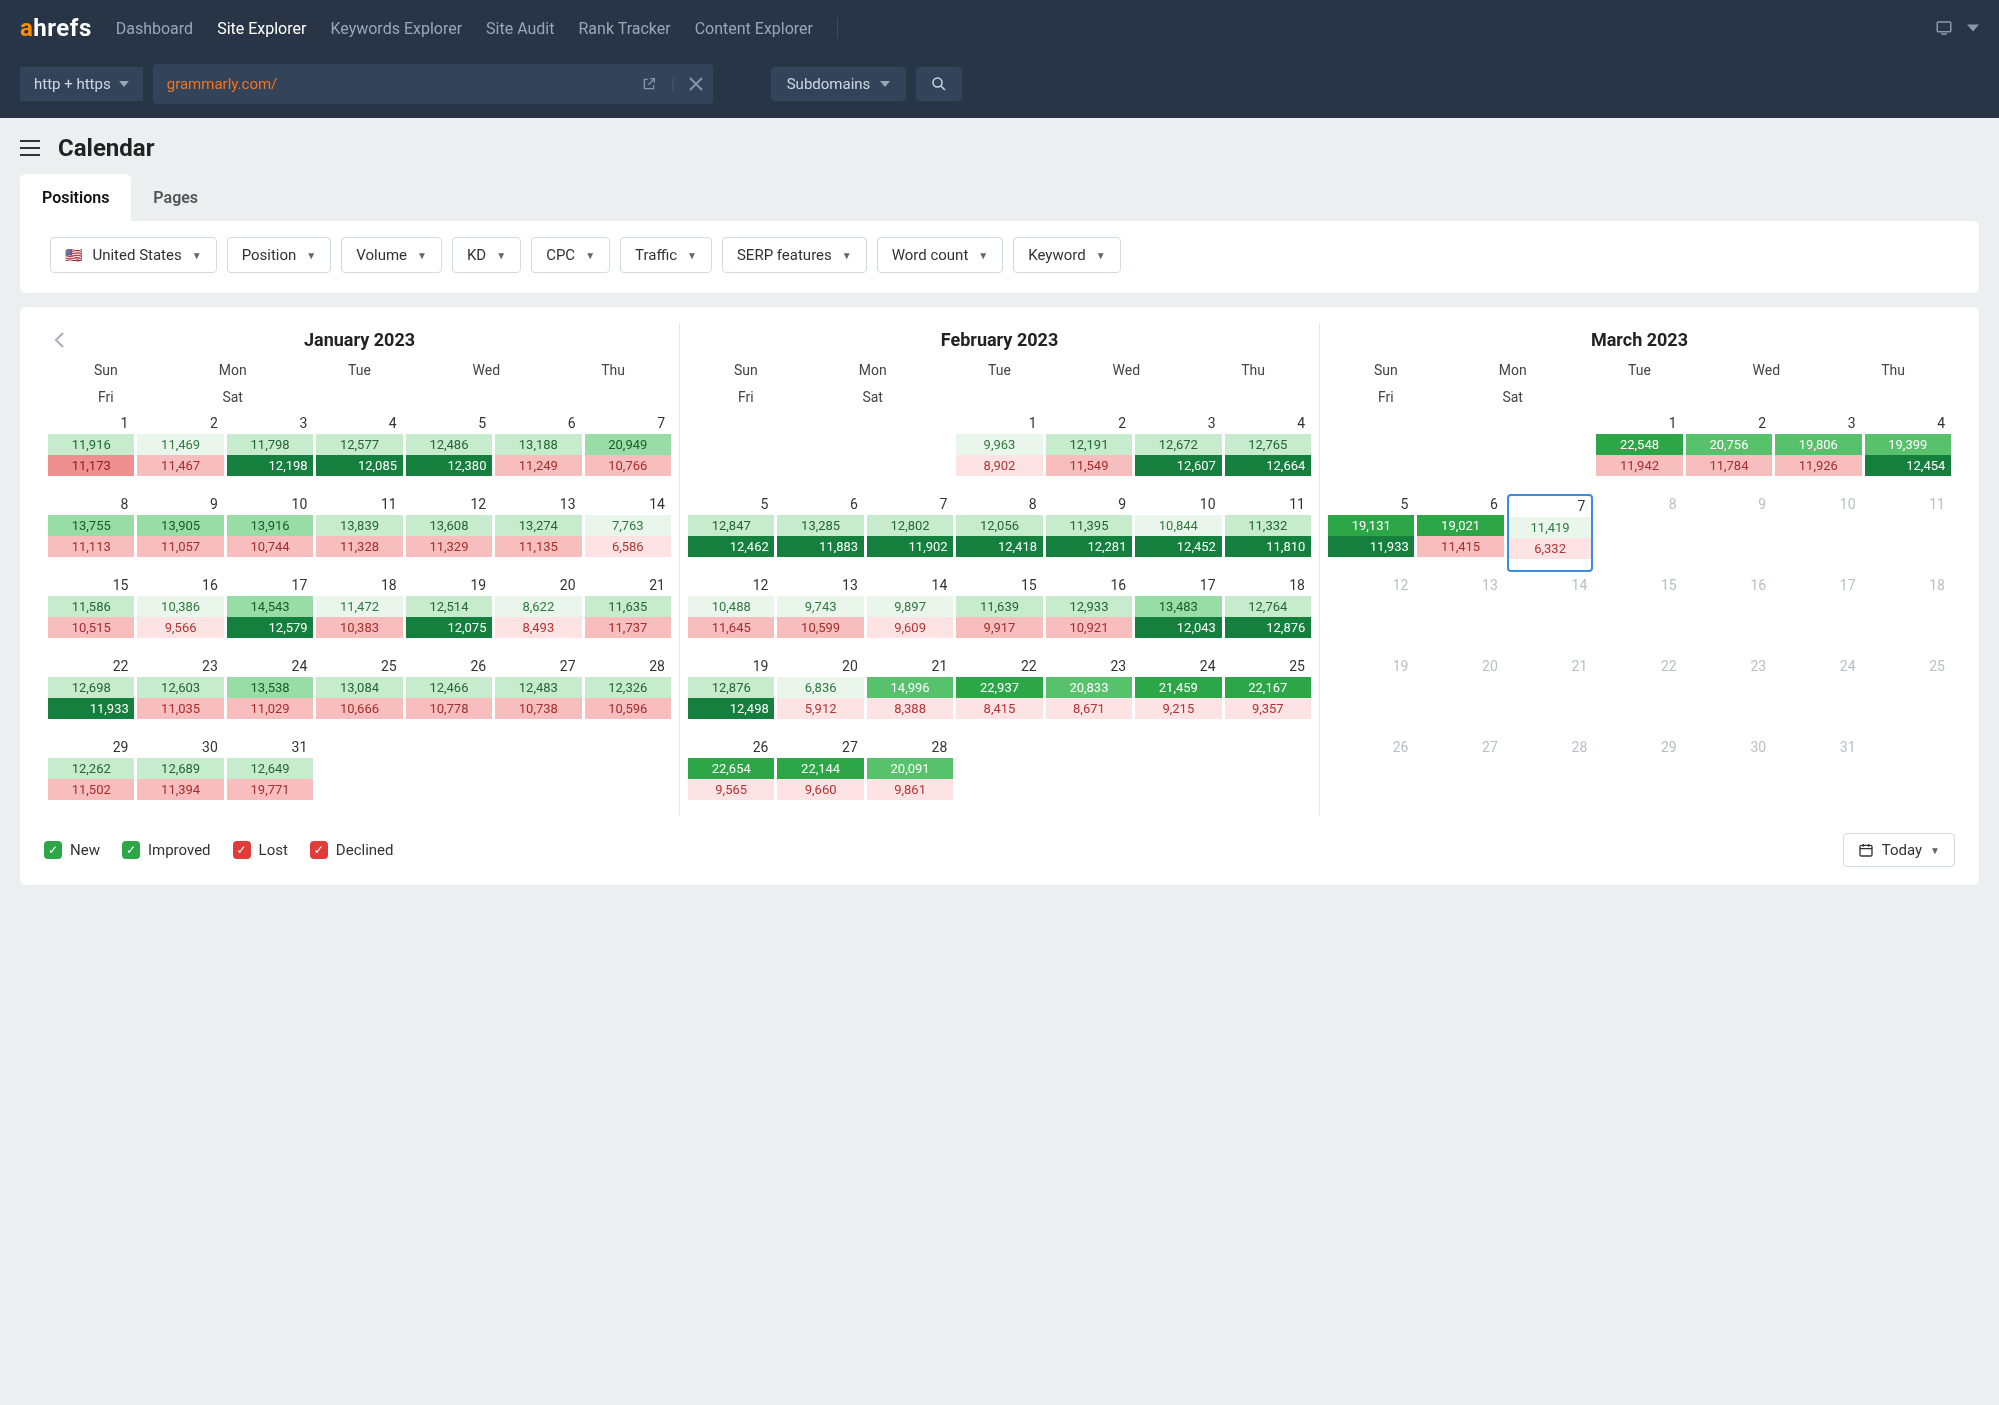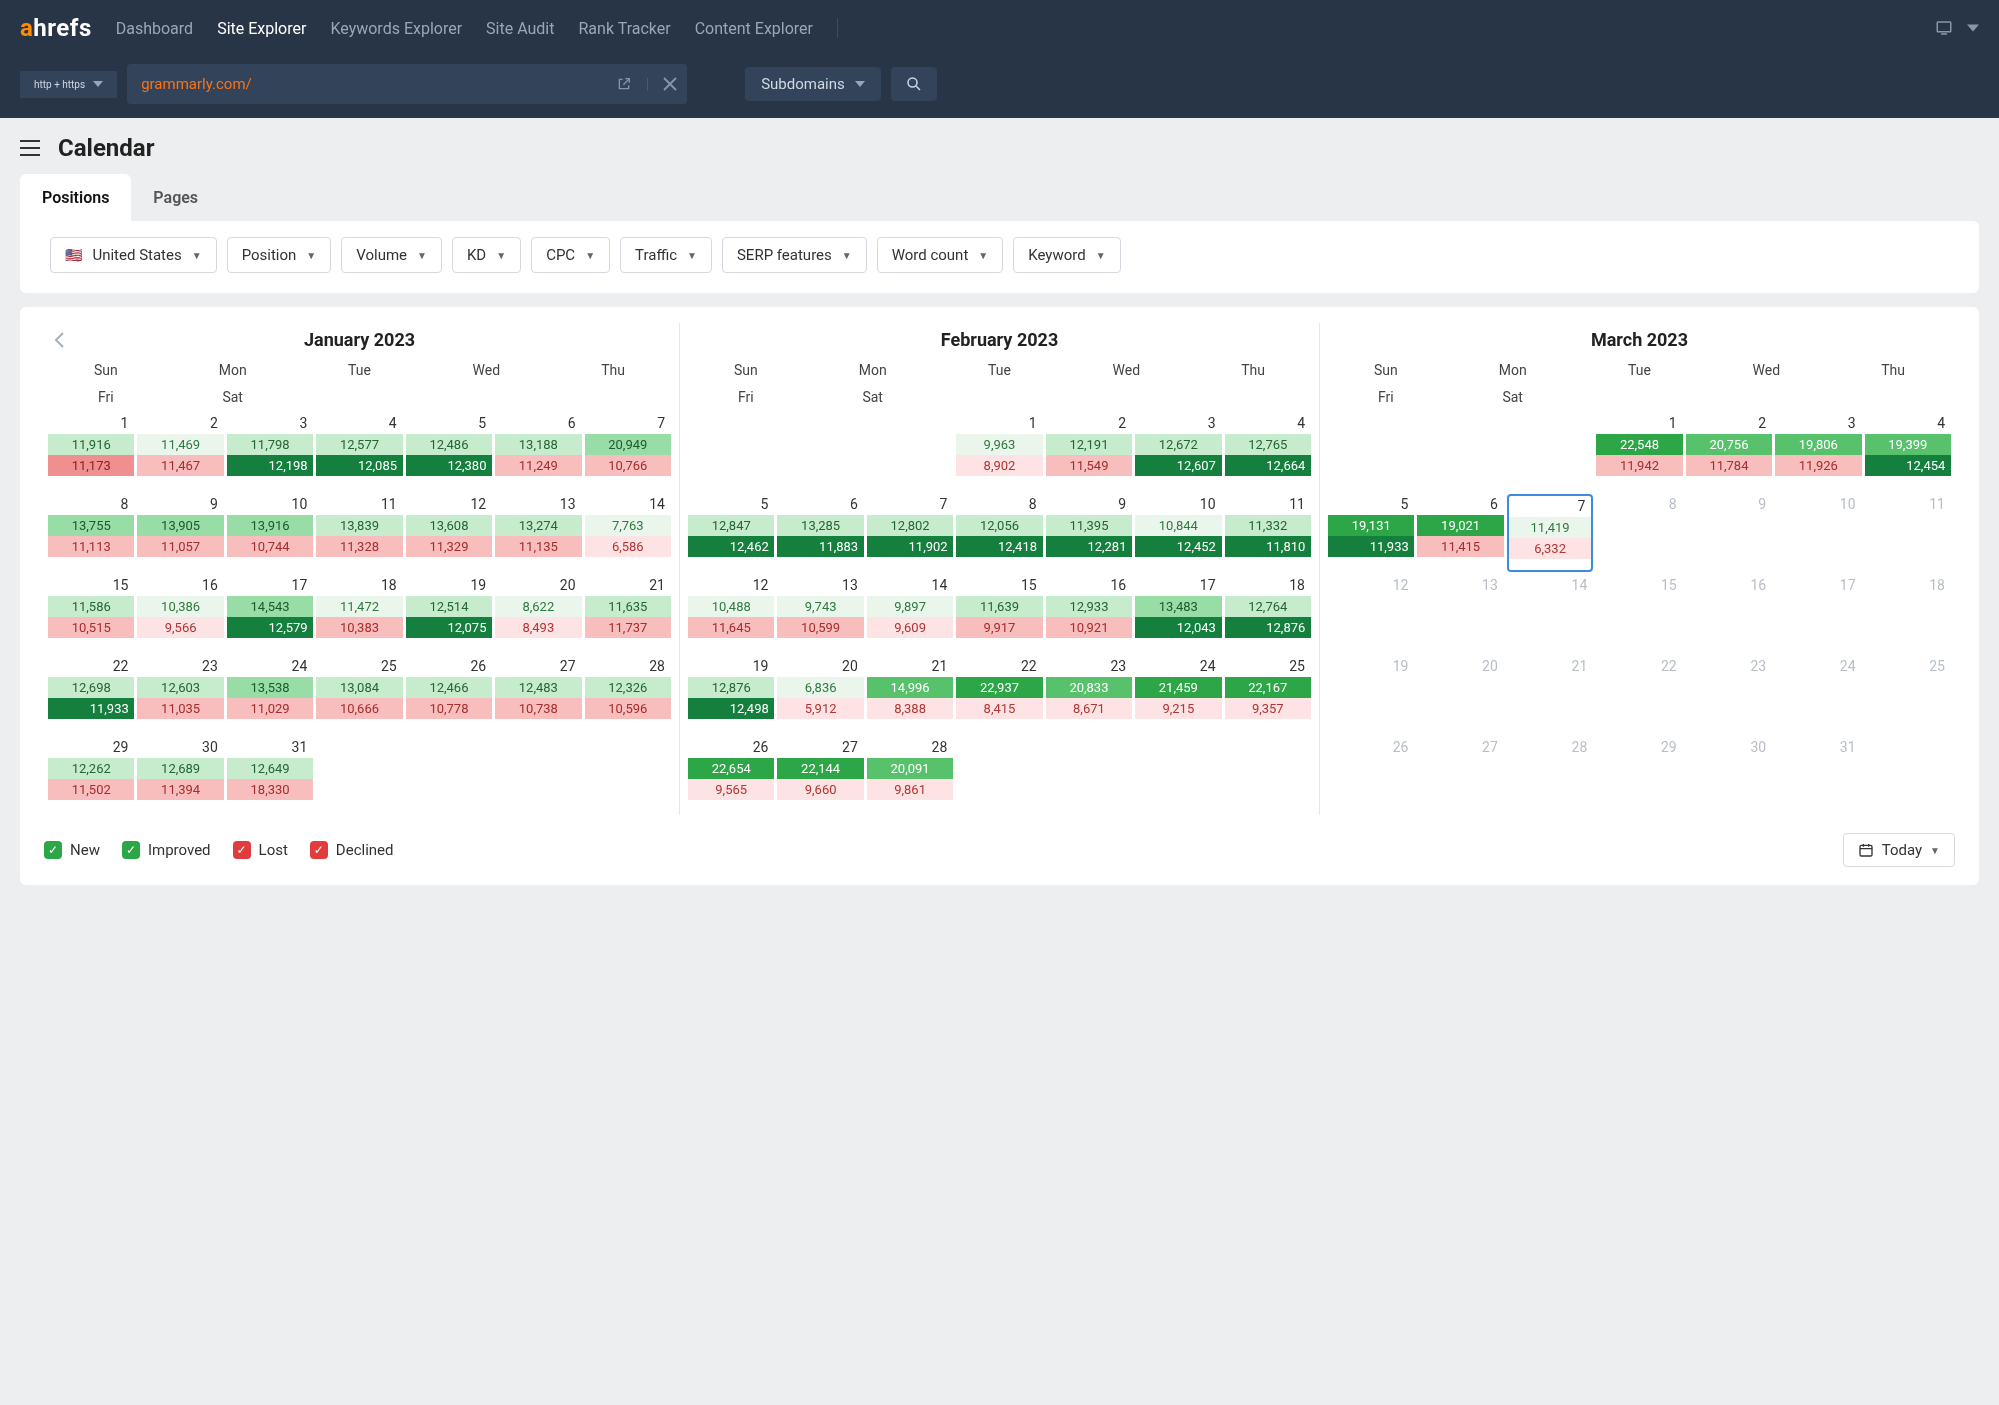--- a/index.html
+++ b/index.html
@@ -7,21 +7,21 @@
 .topbar { background: #273547; color: #fff; padding: 0 20px; height: 56px; display: flex; align-items: center; gap: 24px; }
 .logo { font-size: 24px; font-weight: 700; letter-spacing: 0.5px; }
 .logo .a { color: #FF8C00; }
 .logo .rest { color: #fff; }
 .nav { display: flex; gap: 24px; align-items: center; }
 .nav-item { color: #9BA6B4; font-size: 16px; cursor: pointer; }
 .nav-item.active { color: #fff; }
 .topbar-right { margin-left: auto; display: flex; gap: 14px; align-items: center; color: #8A97A8; }
 .nav-sep { width:1px; height:20px; background:#3B4A5E; }
 .searchbar { background: #273547; padding: 8px 20px 14px; display: flex; gap: 10px; align-items: center; }
-.proto-btn { background: #33435A; color: #CFD8E3; padding: 8px 14px; border-radius: 0; display: flex; align-items: center; gap: 8px; cursor: pointer; font-size: 10px; }
+.proto-btn { background: #33435A; color: #CFD8E3; padding: 8px 14px; border-radius: 0; display: flex; align-items: center; gap: 8px; cursor: pointer; font-size: 15px; }
 .url-wrap { background: #33435A; border-radius: 4px; display: flex; align-items: center; flex: 0 0 560px; padding: 0 10px 0 14px; height: 40px; }
 .url-input { background: transparent; border: none; color: #f97316; font-size: 15px; flex: 1; outline: none; }
 .url-icons { display: flex; gap: 14px; align-items: center; color: #7C8898; }
 .url-sep { color: #4C5A6D; }
 .sub-btn { background: #33435A; color: #CFD8E3; padding: 8px 16px; border-radius: 4px; display: flex; align-items: center; gap: 10px; cursor: pointer; font-size: 15px; margin-left: 48px; }
 .search-btn { background: #33435A; padding: 8px 14px; border-radius:4px; cursor:pointer; display:flex; align-items:center; }
 .page-head { display: flex; align-items: center; gap: 18px; padding: 16px 20px 12px; }
 .burger { width: 20px; cursor: pointer; }
 .page-title { font-size: 24px; font-weight: 700; color: #222; }
 .tabs { display: flex; gap: 0; background: #ECEEF0; padding: 0 20px; }
@@ -355,21 +355,21 @@
             <div class="valbox r1">11,502</div>
           </div>
           <div class="cell">
             <div class="daynum">30</div>
             <div class="valbox g1">12,689</div>
             <div class="valbox r1">11,394</div>
           </div>
           <div class="cell">
             <div class="daynum">31</div>
             <div class="valbox g1">12,649</div>
-            <div class="valbox r1">18,330</div>
+            <div class="valbox r1">19,771</div>
           </div>
           <div class="cell"></div>
           <div class="cell"></div>
           <div class="cell"></div>
           <div class="cell"></div>
         </div>
       </div>
       <div class="month">
         <div class="month-head">
           <span>February 2023</span>

